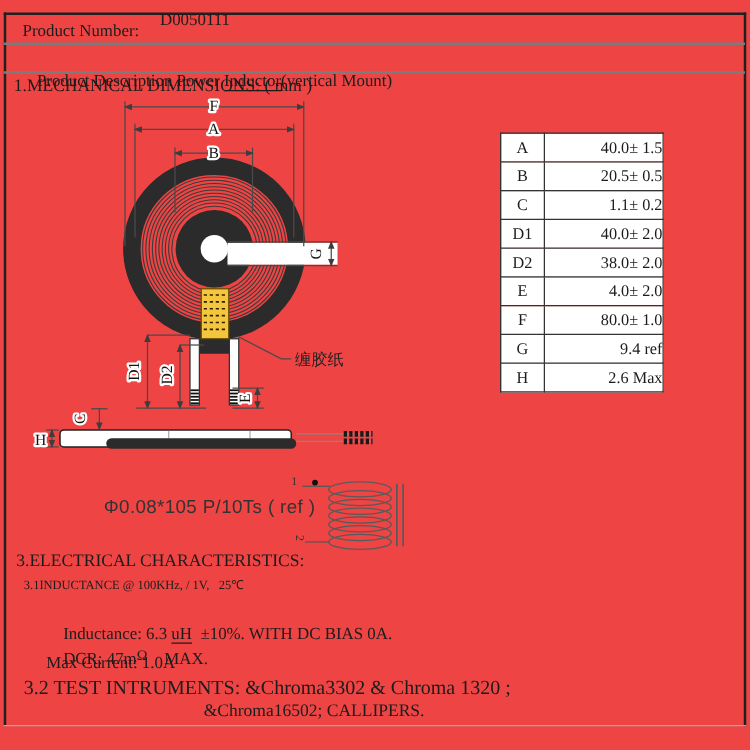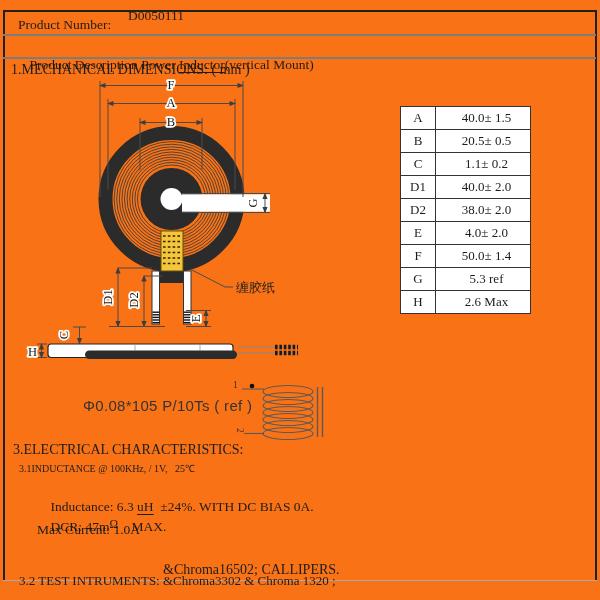--- a/index.html
+++ b/index.html
@@ -1,29 +1,29 @@
 <!DOCTYPE html>
 <html><head>
 <meta charset="utf-8">
 <style>
   * { margin:0; padding:0; box-sizing:border-box; }
   html,body { width:600px; height:600px; background:#fff; }
   body { font-family:"Liberation Serif", serif; color:#1c1c1c; position:relative; overflow:hidden; }
-  .page { position:absolute; left:0; top:0; width:600px; height:600px; background:#f97316; }
+  .page { position:absolute; left:0; top:0; width:600px; height:600px; background:#ef4444; }
   .hline, .vline { position:absolute; background:#202020; }
   .divider { position:absolute; height:2px; background:#7c7c7c; }
   .doc-text { position:absolute; font-family:"Liberation Serif", serif; font-size:13.5px; color:#1c1c1c; white-space:pre; line-height:1.15; }
   .sec-title { font-size:14px; }
   .squig { text-decoration-line:underline; text-decoration-style:wavy; text-decoration-color:#e03131; text-decoration-thickness:1px; text-underline-offset:2.5px; text-decoration-skip-ink:none;text-decoration:underline; }
   .omega { font-size:11.5px; position:relative; top:-3px; }
   .spec-text { position:absolute; font-family:"Liberation Sans", sans-serif; font-size:15px; color:#333; letter-spacing:.3px; white-space:pre;text-align:center; }
   table.dims { position:absolute; left:400px; top:106px; border-collapse:collapse; font-size:13px; font-family:"Liberation Serif", serif; }
   table.dims td { border:1.2px solid #333; height:23px; background:#fff; }
   table.dims td.p { width:35px; text-align:center; }
-  table.dims td.v { width:95px; text-align:center; padding-left:7px; }
+  table.dims td.v { width:95px; text-align:right; padding-left:7px; }
   svg.drawing { position:absolute; left:0; top:0; pointer-events:none; }
   .dim-label text { font-family:"Liberation Serif", serif; font-size:12.5px; fill:#141414; paint-order:stroke; stroke:#ffffff; stroke-width:3.5px; stroke-linejoin:round; }
   .dim-label text.pin { font-size:9.5px; stroke-width:0; fill:#333; }
   .dim-label text.cjk { font-size:13px; stroke-width:0; fill:#222; font-family:"DejaVu Sans", sans-serif; }
 </style>
 </head>
 <body>
 
 <div class="page">
 
@@ -64,25 +64,25 @@
       <tr>
           <td class="p">D2</td>
           <td class="v">38.0± 2.0</td>
         </tr>
       <tr>
           <td class="p">E</td>
           <td class="v">4.0± 2.0</td>
         </tr>
       <tr>
           <td class="p">F</td>
-          <td class="v">50.0± 1.4</td>
+          <td class="v">80.0± 1.0</td>
         </tr>
       <tr>
           <td class="p">G</td>
-          <td class="v">5.3 ref</td>
+          <td class="v">9.4 ref</td>
         </tr>
       <tr>
           <td class="p">H</td>
           <td class="v">2.6 Max</td>
         </tr>
     </tbody>
   </table>
 
   <svg class="drawing" width="600" height="600" viewBox="0 0 600 600">
     <defs>
@@ -213,22 +213,22 @@
       <text class="pin" x="233" y="388">1</text>
       <text class="pin" x="237" y="434" transform="rotate(90 240 431)">2</text>
     </g>
   </svg>
 
   <div class="spec-text" style="left:83px; top:397px;">Φ0.08*105 P/10Ts ( ref )</div>
 
   <div class="doc-text sec-title" style="left:13px; top:442px;">3.ELECTRICAL CHARACTERISTICS:</div>
   <div class="doc-text" style="left:19px; top:463px; font-size:10px;">3.1INDUCTANCE @ 100KHz, / 1V,   25℃</div>
   <div class="doc-text" style="left:37px; top:483px;">
-    <span>Inductance: 6.3 </span><span class="squig">uH</span><span>  ±24%. WITH DC BIAS 0A.</span>
+    <span>Inductance: 6.3 </span><span class="squig">uH</span><span>  ±10%. WITH DC BIAS 0A.</span>
   </div>
   <div class="doc-text" style="left:37px; top:503px;">
     <span>DCR: 47m</span><span class="omega">Ω</span><span>    MAX.</span>
   </div>
   <div class="doc-text" style="left:37px; top:522px;">Max Current: 1.0A</div>
-  <div class="doc-text" style="left:19px; top:542px; font-size:13px;margin-top:32px;">3.2 TEST INTRUMENTS: &amp;Chroma3302 &amp; Chroma 1320 ;</div>
+  <div class="doc-text" style="left:19px; top:542px; font-size:16px;">3.2 TEST INTRUMENTS: &amp;Chroma3302 &amp; Chroma 1320 ;</div>
   <div class="doc-text" style="left:163px; top:562px; font-size:14px;">&amp;Chroma16502; CALLIPERS.</div>
 
 </div>
 
 </body></html>

